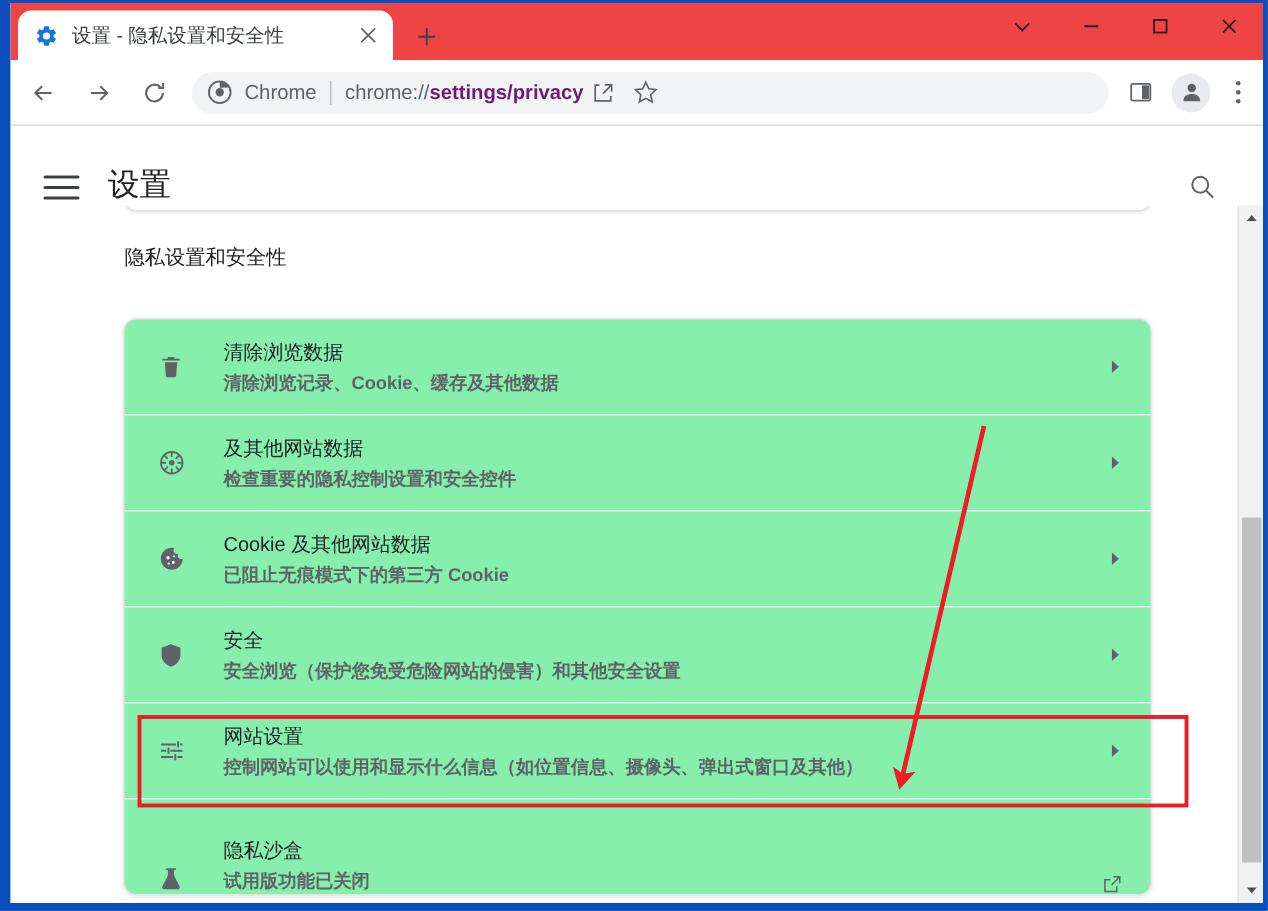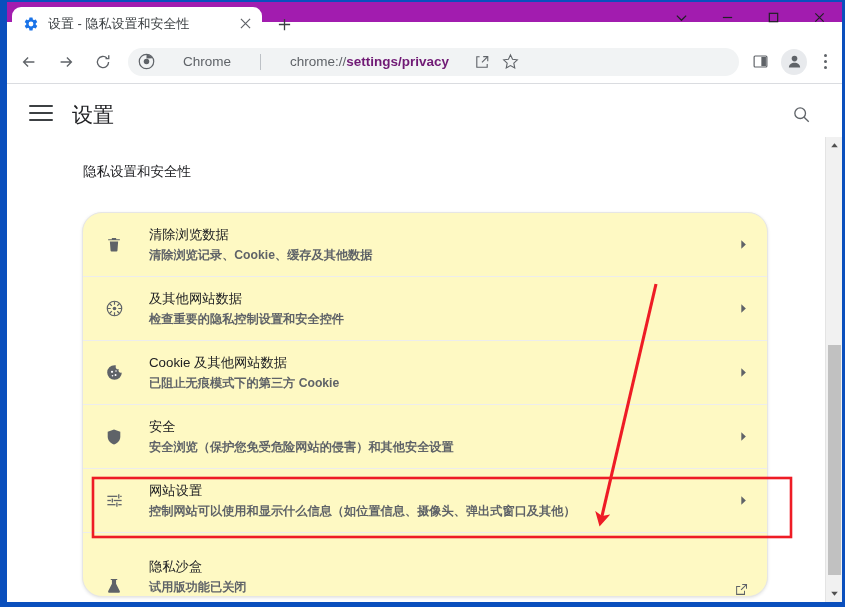--- a/index.html
+++ b/index.html
@@ -18,22 +18,22 @@
   }
   #frame-inner {
     position: absolute;
     left: 7px; top: 2px; right: 3px; bottom: 5px;
     background: #ffffff;
     overflow: hidden;
   }
 
   
   #tabstrip {
-    position: absolute; left: 0; top: 0; right: 0; height: 20px;
-    background: #a21caf;
+    position: absolute; left: 0; top: 0; right: 0; height: 38px;
+    background: #ef4444;
   }
   #tab {
     position: absolute; left: 5px; top: 5px;
     width: 250px; height: 33px;
     background: #ffffff;
     border-radius: 9px 9px 0 0;
     display: flex; align-items: center;
   }
   #tab-favicon {
     width: 16px; height: 16px; margin-left: 11px; flex: 0 0 auto;
@@ -77,21 +77,21 @@
   }
   .tb-btn {
     width: 30px; height: 30px; margin-left: 7px;
     display: flex; align-items: center; justify-content: center;
     color: #5f6368; flex: 0 0 auto;
   }
   #omnibox {
     flex: 1 1 auto; height: 28px; margin: 0 6px 0 10px;
     background: #f1f3f4; border-radius: 14px;
     display: flex; align-items: center;
-    padding-left: 10px; overflow: hidden; gap: 20px;
+    padding-left: 10px; overflow: hidden;
   }
   #chrome-icon { width: 17px; height: 17px; flex: 0 0 auto; }
   #omni-scheme {
     margin-left: 8px; font-size: 13.5px; color: #5f6368;
     white-space: nowrap;
   }
   #omni-sep {
     margin: 0 9px; width: 1px; height: 16px; background: #bdc1c6; flex: 0 0 auto;
   }
   #omni-url {
@@ -119,23 +119,22 @@
     width: 28px; height: 30px; margin-right: 3px;
     display: flex; flex-direction: column; align-items: center;
     justify-content: center; gap: 3px; flex: 0 0 auto;
   }
   #menu-dots i { width: 3px; height: 3px; border-radius: 50%; background: #5f6368; display:block; }
 
   
   #settings-header {
     position: absolute; left: 0; top: 83px; right: 0; height: 52px;
     background: #ffffff;
-    display: flex; align-items: flex-start;
+    display: flex; align-items: flex-end;
     z-index: 5;
-    margin-top: 16px;
   }
   #hamburger {
     width: 24px; height: 24px; margin-left: 22px;
     display: flex; flex-direction: column; justify-content: center; gap: 5px;
   }
   #hamburger i { display: block; height: 2px; background: #3c4043; border-radius: 1px; }
   #settings-title {
     margin-left: 19px; font-size: 21px; color: #202124;
   }
   #settings-search {
@@ -159,23 +158,23 @@
     border-radius: 0 0 9px 9px;
     box-shadow: 0 1px 2px rgba(60,64,67,.12);
   }
   #section-title {
     position: absolute; left: 76px; top: 26px;
     font-size: 13.5px; color: #202124;
   }
   #card {
     position: absolute; left: 75px; top: 75px;
     width: 686px; height: 385px;
-    background: #fef9c3;
+    background: #86efac;
     border: 1px solid #e6e6e6;
-    border-radius: 20px;
+    border-radius: 9px;
     box-shadow: 0 1px 3px rgba(60,64,67,.14);
     overflow: hidden;
   }
   .row {
     position: relative;
     height: 64px;
     display: flex; align-items: center;
     border-bottom: 1px solid #ededed;
     padding-left: 20px; padding-right: 18px;
   }

